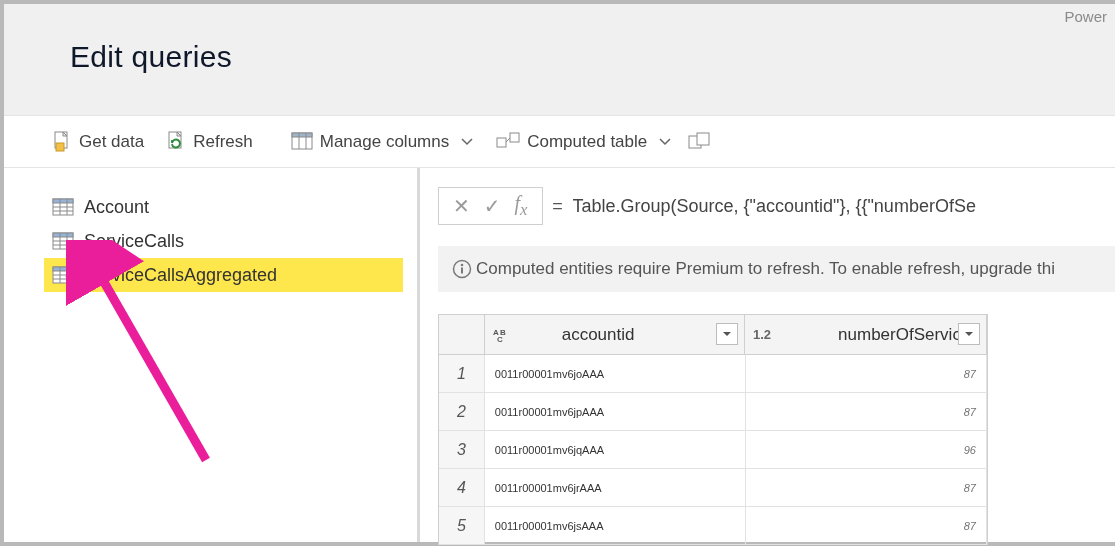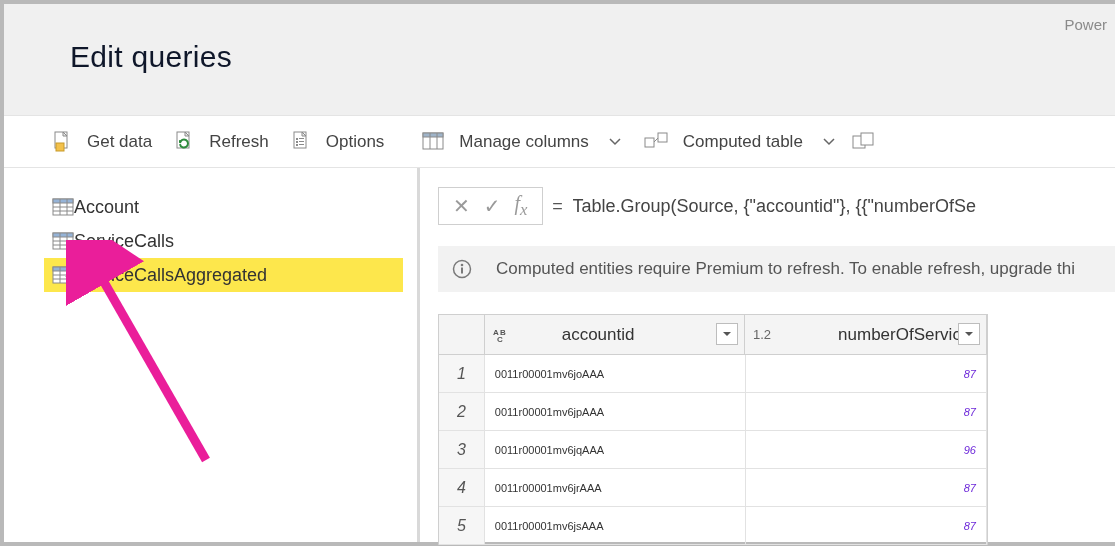--- a/index.html
+++ b/index.html
@@ -1,58 +1,58 @@
 <!DOCTYPE html>
 <html><head>
 <meta charset="utf-8">
 <style>
   * { box-sizing: border-box; margin: 0; padding: 0; }
   html, body { width: 1115px; height: 546px; overflow: hidden; font-family: "Segoe UI", Arial, sans-serif; color: #333; background: #fff; }
   .frame { width:1115px; height:546px; border:4px solid #b9b9b9; border-right:none; border-bottom:4px solid #b9b9b9; position:relative; }
   
   .hdr { background:#f0f0f0; height:112px; border-bottom:1px solid #e4e4e4; position:relative; }
-  .app-brand { position:absolute; top:12px; right:8px; color:#8a8a8a; font-size:15px; }
+  .app-brand { position:absolute; top:4px; right:8px; color:#8a8a8a; font-size:15px; }
   .title { font-size:30px; font-weight:300; color:#0f172a; padding:36px 0 0 66px; letter-spacing:0.3px; }
   
   .toolbar { height:52px; display:flex; align-items:center; gap:6px; padding:0 12px 0 40px; border-bottom:1px solid #e4e4e4; background:#fff; }
-  .tbtn { display:flex; align-items:center; gap:15px; padding:4px 8px; font-size:17px; color:#444; cursor:pointer; white-space:nowrap; }
+  .tbtn { display:flex; align-items:center; gap:7px; padding:4px 8px; font-size:17px; color:#444; cursor:pointer; white-space:nowrap; }
   .tbtn svg { flex:0 0 auto; }
   .tbtn .chev { margin-left:4px; }
   .tsep { width:10px; }
   
   .body { display:flex; height:calc(546px - 8px - 112px - 52px); }
   .sidebar { width:416px; border-right:3px solid #d9d9d9; padding:22px 14px 0 40px; position:relative; }
-  .qitem { display:flex; align-items:center; height:34px; font-size:18px; color:#333; padding:0 8px; cursor:pointer; }
+  .qitem { display:flex; align-items:center; gap:10px; height:34px; font-size:18px; color:#333; padding:0 8px; cursor:pointer; }
   .qitem.sel { background:#fde74c; }
   .main { flex:1; padding:18px 0 0 18px; min-width:0; }
   
   .fbar { display:flex; align-items:center; gap:0; height:40px; }
   .fctrl { display:flex; align-items:center; gap:14px; border:1px solid #cfcfcf; height:38px; padding:0 14px; }
   .fctrl span { color:#9a9a9a; font-size:20px; }
   .fx { font-style:italic; font-family:"Times New Roman",serif; font-size:20px; color:#777; }
   .feq { width:30px; text-align:center; color:#555; font-size:18px; }
   .fcode { font-size:18px; color:#444; white-space:nowrap; overflow:hidden; flex:1; }
   
-  .info { margin-top:20px; background:#f2f2f2; height:46px; display:flex; align-items:center; gap:24px; padding:0 14px; color:#555; font-size:17px; white-space:nowrap; overflow:hidden; }
+  .info { margin-top:20px; background:#f2f2f2; height:46px; display:flex; align-items:center; gap:4px; padding:0 14px; color:#555; font-size:17px; white-space:nowrap; overflow:hidden; }
   .info svg { flex:0 0 auto; }
   
   .tblwrap { margin-top:22px; border:1px solid #cfcfcf; border-bottom:none; width:550px; }
   .thead { display:flex; background:#f4f4f4; border-bottom:1px solid #cfcfcf; height:40px; }
   .rownumhdr { width:46px; border-right:1px solid #cfcfcf; }
   .th { display:flex; align-items:center; gap:6px; padding:0 8px; border-right:1px solid #cfcfcf; position:relative; font-size:17px; color:#333; }
   .th1 { width:262px; }
   .th2 { width:242px; }
-  .th .typ { font-size:13px; font-weight:400; color:#666; margin-right:16px; }
+  .th .typ { font-size:13px; font-weight:700; color:#666; margin-right:16px; }
   .th .dd { position:absolute; right:6px; top:8px; width:22px; height:22px; border:1px solid #bdbdbd; background:#fff; display:flex; align-items:center; justify-content:center; cursor:pointer; }
   .th .hdrtext { overflow:hidden; white-space:nowrap; text-overflow:ellipsis; max-width:150px;margin-left:45px; }
   .trow { display:flex; height:38px; border-bottom:1px solid #e2e2e2; }
   .rn { width:46px; border-right:1px solid #e2e2e2; background:#f6f6f6; display:flex; align-items:center; justify-content:center; font-size:16px; font-style:italic; color:#555; }
   .td { border-right:1px solid #e2e2e2; padding:0 10px; display:flex; align-items:center; font-size:11px; color:#333; }
   .td1 { width:262px; }
-  .td2 { width:242px; justify-content:flex-end; font-style:italic; color:#6d28d9; }
+  .td2 { width:242px; justify-content:flex-end; font-style:italic; color:#737373; }
   
   .ann { position:absolute; left:62px; top:72px; pointer-events:none; }
 </style>
 </head>
 <body>
 
 <div class="frame">
 
   <div class="hdr">
     <div class="app-brand">Power</div>
@@ -69,33 +69,20 @@
       <span>Get data</span>
     </div>
     <div class="tbtn">
       <svg width="20" height="22" viewBox="0 0 20 22">
           <rect x="3" y="1" width="12" height="16" fill="#fff" stroke="#8a8a8a"></rect>
           <path d="M11 1 L15 5 L11 5 Z" fill="#eaeaea" stroke="#8a8a8a"></path>
           <path d="M6 12 A4 4 0 1 1 6 13" fill="none" stroke="#2e8b3d" stroke-width="2"></path>
           <path d="M5 9 L8 10 L5 12 Z" fill="#2e8b3d"></path>
         </svg>
       <span>Refresh</span>
-    </div>
-    <div class="tbtn">
-      <svg width="20" height="22" viewBox="0 0 20 22">
-          <rect x="3" y="1" width="12" height="16" fill="#fff" stroke="#8a8a8a"></rect>
-          <path d="M11 1 L15 5 L11 5 Z" fill="#eaeaea" stroke="#8a8a8a"></path>
-          <rect x="5" y="7" width="2" height="2" fill="#8a8a8a"></rect>
-          <rect x="5" y="10" width="2" height="2" fill="#8a8a8a"></rect>
-          <rect x="5" y="13" width="2" height="2" fill="#8a8a8a"></rect>
-          <rect x="8" y="7" width="5" height="1" fill="#8a8a8a"></rect>
-          <rect x="8" y="10" width="5" height="1" fill="#8a8a8a"></rect>
-          <rect x="8" y="13" width="5" height="1" fill="#8a8a8a"></rect>
-        </svg>
-      <span>Options</span>
     </div>
     <div class="tsep"></div>
     <div class="tbtn">
       <svg width="22" height="20" viewBox="0 0 22 20">
           <rect x="1" y="1" width="20" height="16" fill="#fff" stroke="#8a8a8a"></rect>
           <rect x="1" y="1" width="20" height="4" fill="#9fb4c9" stroke="#8a8a8a"></rect>
           <line x1="8" y1="1" x2="8" y2="17" stroke="#8a8a8a"></line>
           <line x1="15" y1="1" x2="15" y2="17" stroke="#8a8a8a"></line>
         </svg>
       <span>Manage columns</span>

